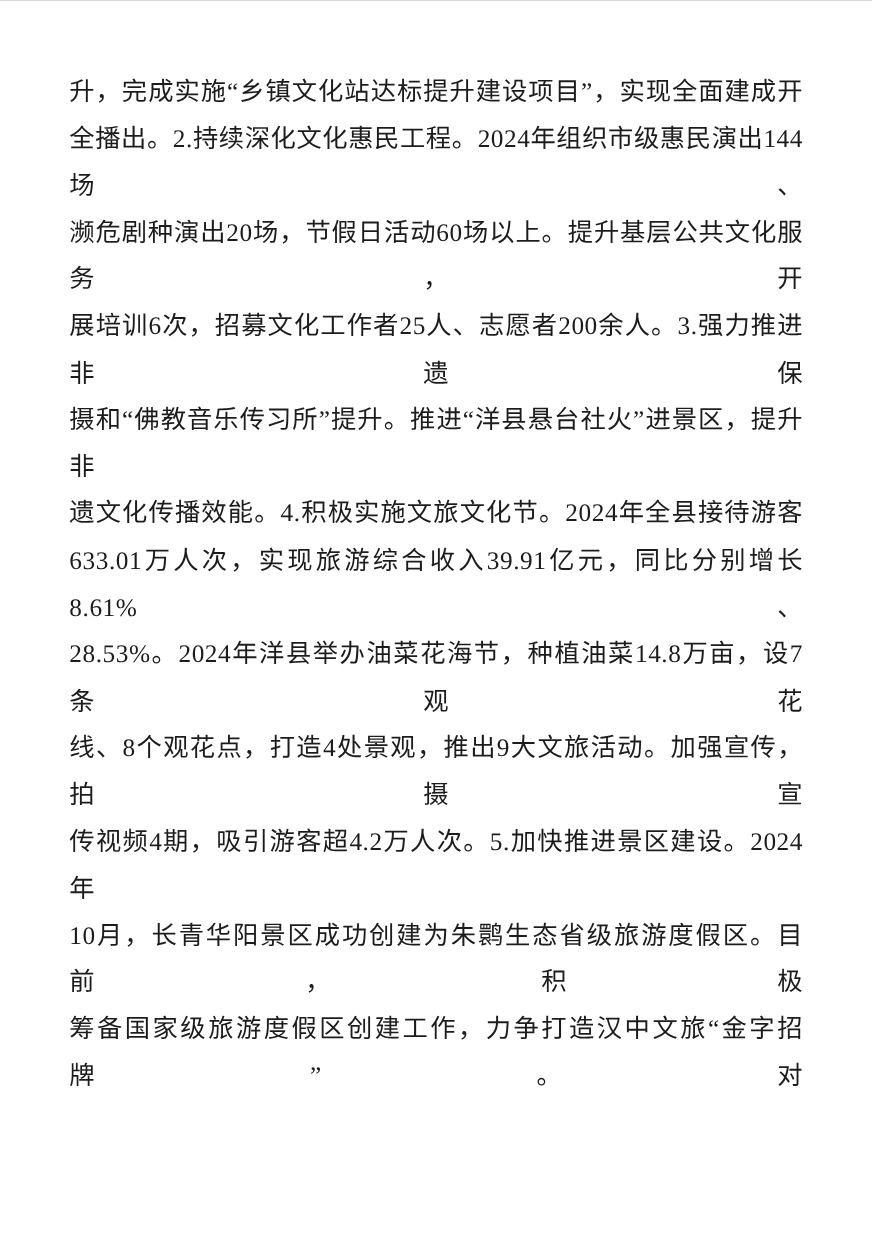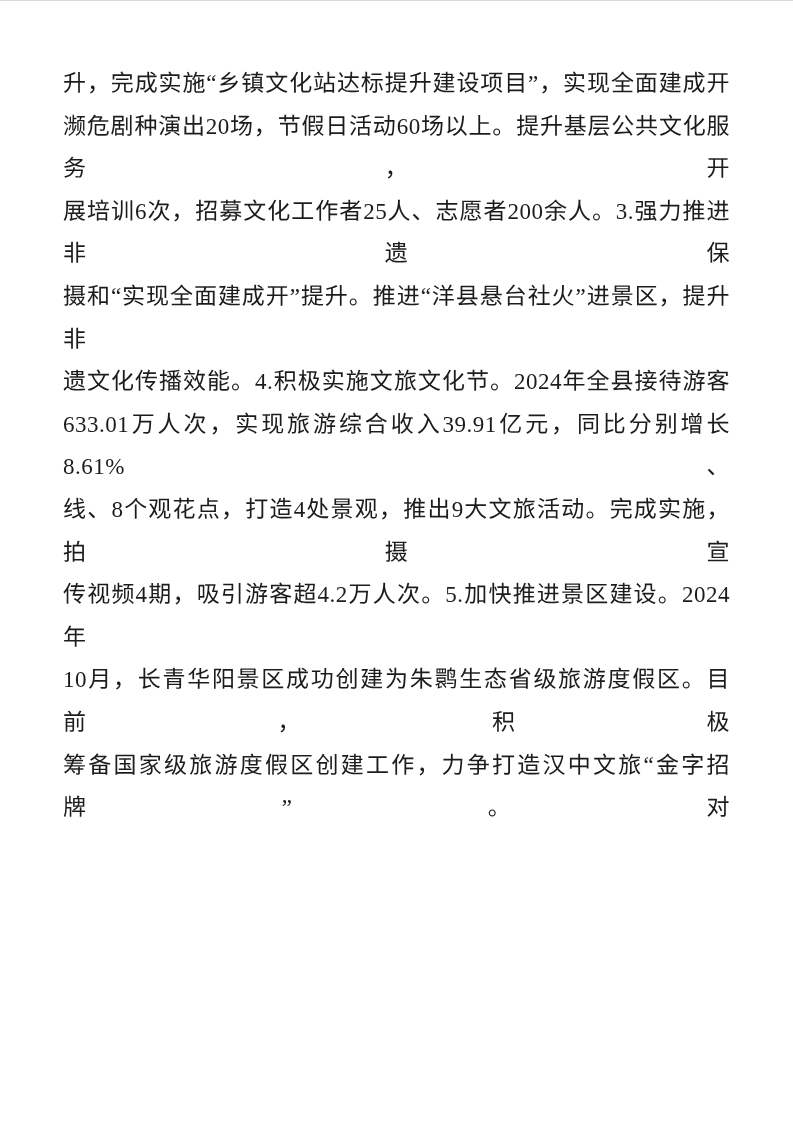--- a/index.html
+++ b/index.html
@@ -37,23 +37,25 @@
     font-weight: 400;
   }
 </style>
 </head>
 <body>
 
 <div class="page">
   <div class="text-block">
 
   <div class="line">升，完成实施“乡镇文化站达标提升建设项目”，实现全面建成开</div>
+      <div class="line">全播出。2.持续深化文化惠民工程。2024年组织市级惠民演出144场、</div>
       <div class="line">濒危剧种演出20场，节假日活动60场以上。提升基层公共文化服务，开</div>
       <div class="line">展培训6次，招募文化工作者25人、志愿者200余人。3.强力推进非遗保</div>
-      <div class="line">摄和“实现全面建成开”提升。推进“洋县悬台社火”进景区，提升非</div>
+      <div class="line">摄和“佛教音乐传习所”提升。推进“洋县悬台社火”进景区，提升非</div>
       <div class="line">遗文化传播效能。4.积极实施文旅文化节。2024年全县接待游客</div>
       <div class="line">633.01万人次，实现旅游综合收入39.91亿元，同比分别增长8.61%、</div>
-      <div class="line">线、8个观花点，打造4处景观，推出9大文旅活动。完成实施，拍摄宣</div>
+      <div class="line">28.53%。2024年洋县举办油菜花海节，种植油菜14.8万亩，设7条观花</div>
+      <div class="line">线、8个观花点，打造4处景观，推出9大文旅活动。加强宣传，拍摄宣</div>
       <div class="line">传视频4期，吸引游客超4.2万人次。5.加快推进景区建设。2024年</div>
       <div class="line">10月，长青华阳景区成功创建为朱鹮生态省级旅游度假区。目前，积极</div>
       <div class="line">筹备国家级旅游度假区创建工作，力争打造汉中文旅“金字招牌”。对</div>
     </div>
 </div>
 
 </body></html>

